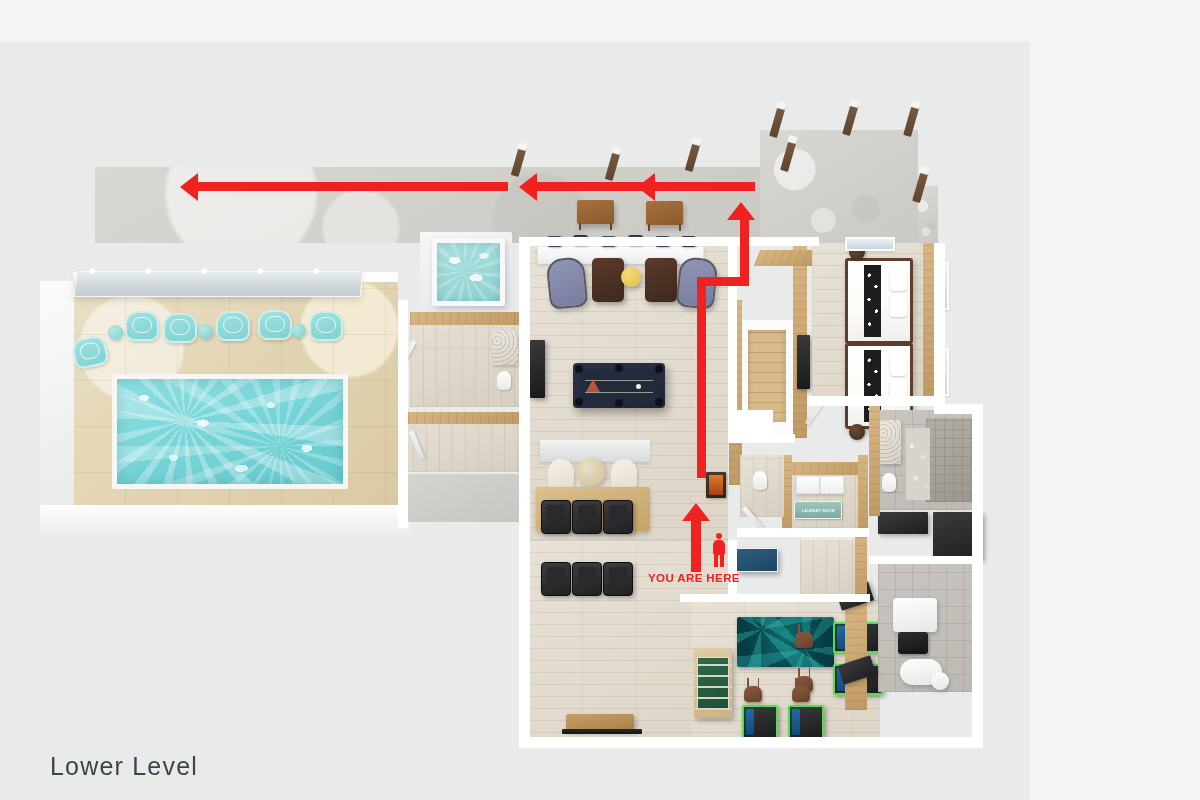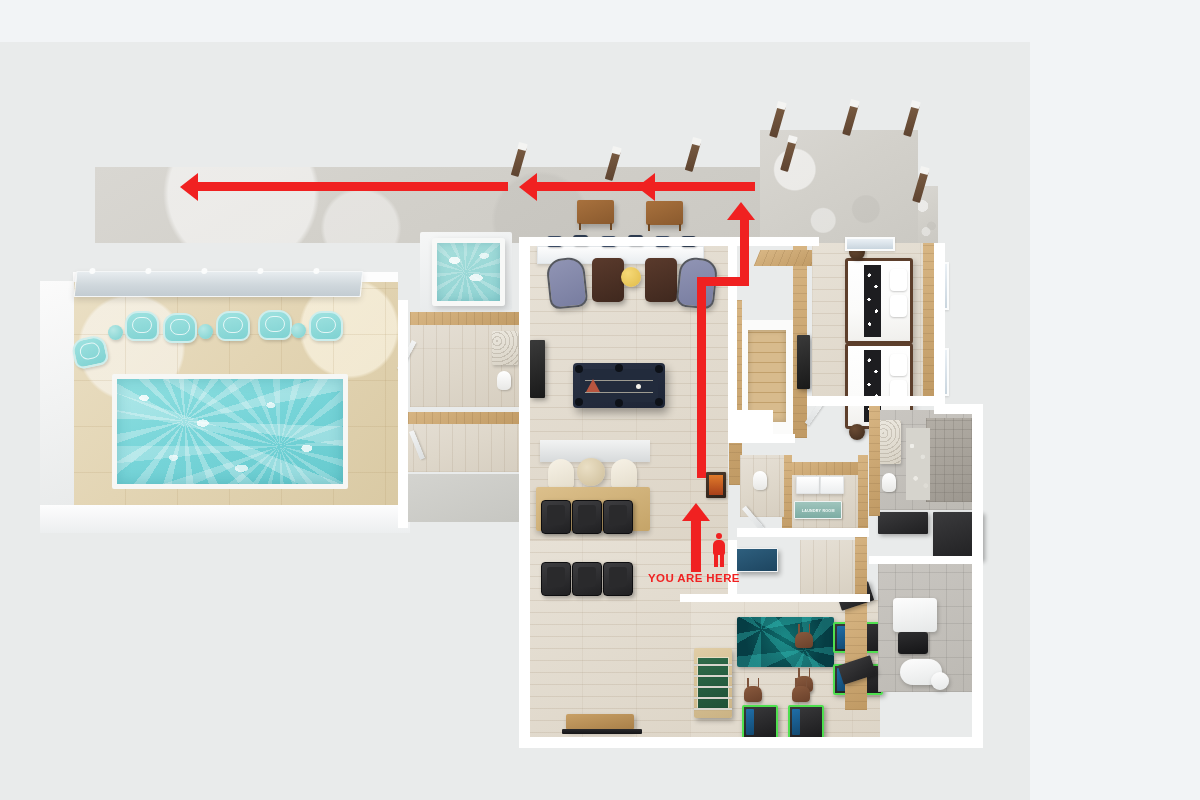--- a/index.html
+++ b/index.html
@@ -549,14 +549,15 @@
 
   <div class="person" style="left:711px;top:533px;">
     <div class="head"></div>
       <div class="body"></div>
       <div class="legL"></div>
       <div class="legR"></div>
   </div>
 
   <div class="you-are-here" style="left:648px;top:572px;">YOU ARE HERE</div>
 
+  <div class="page-title">Lower Level</div>
 
 </div>
 
 </body></html>

